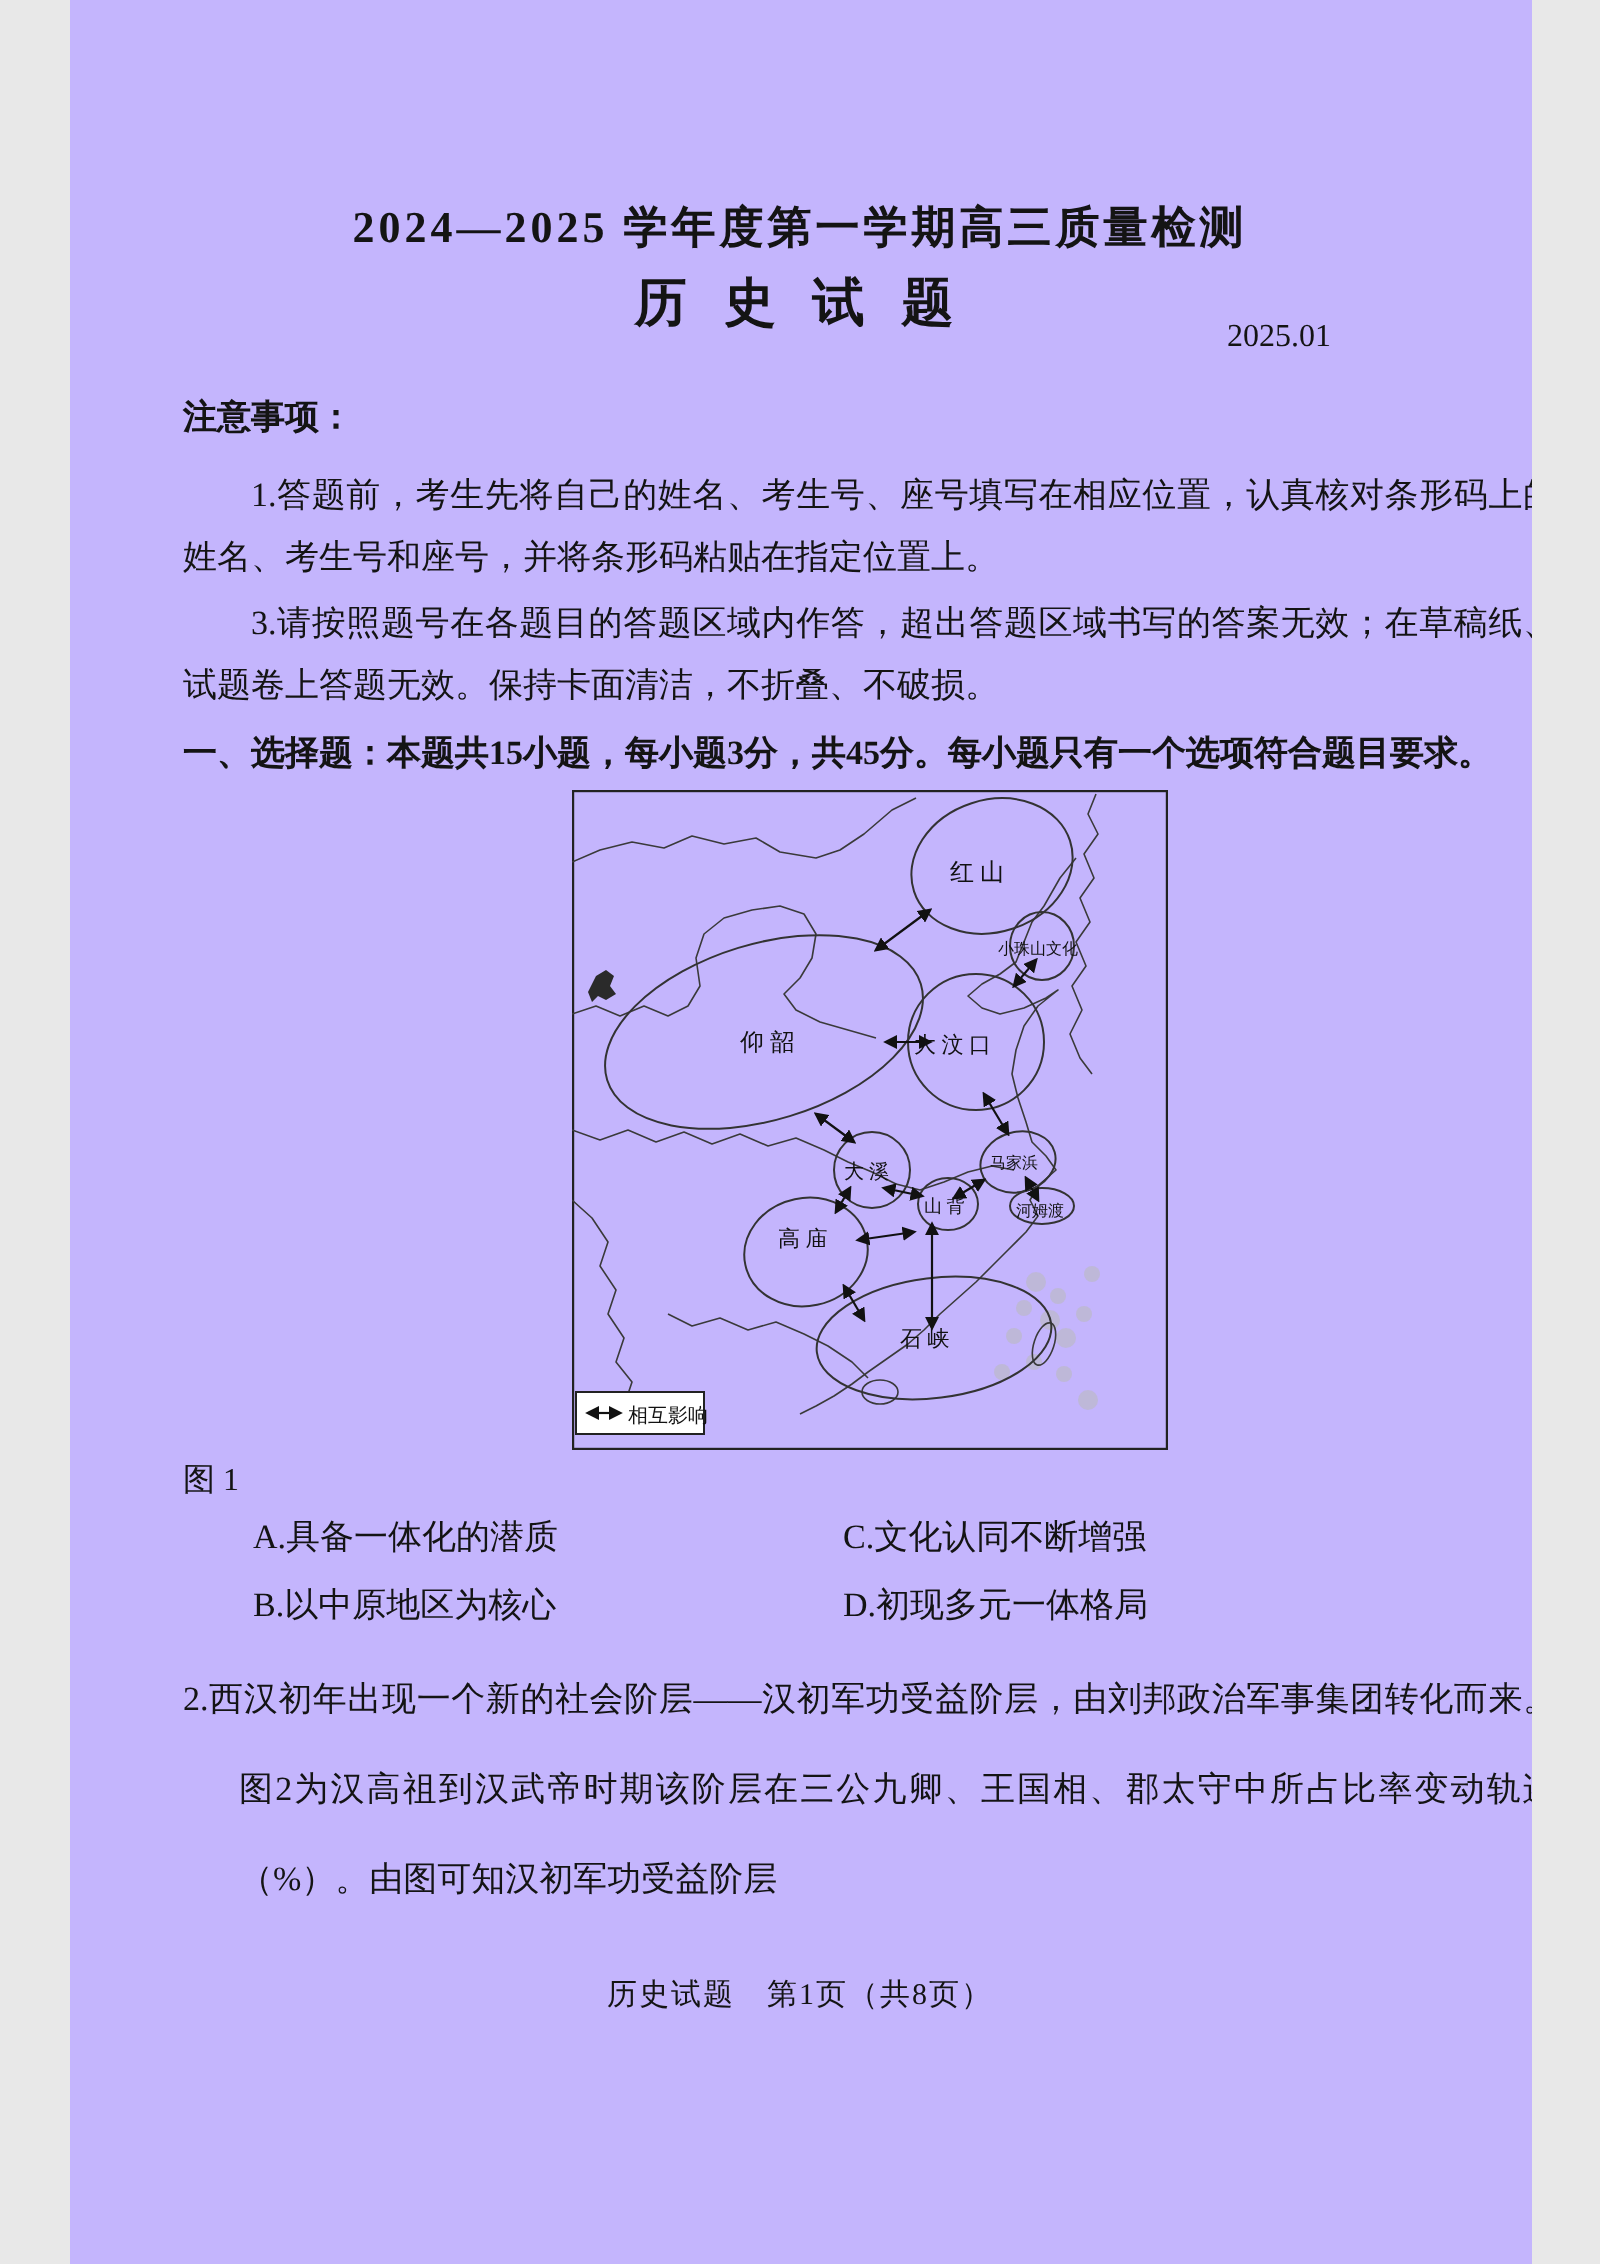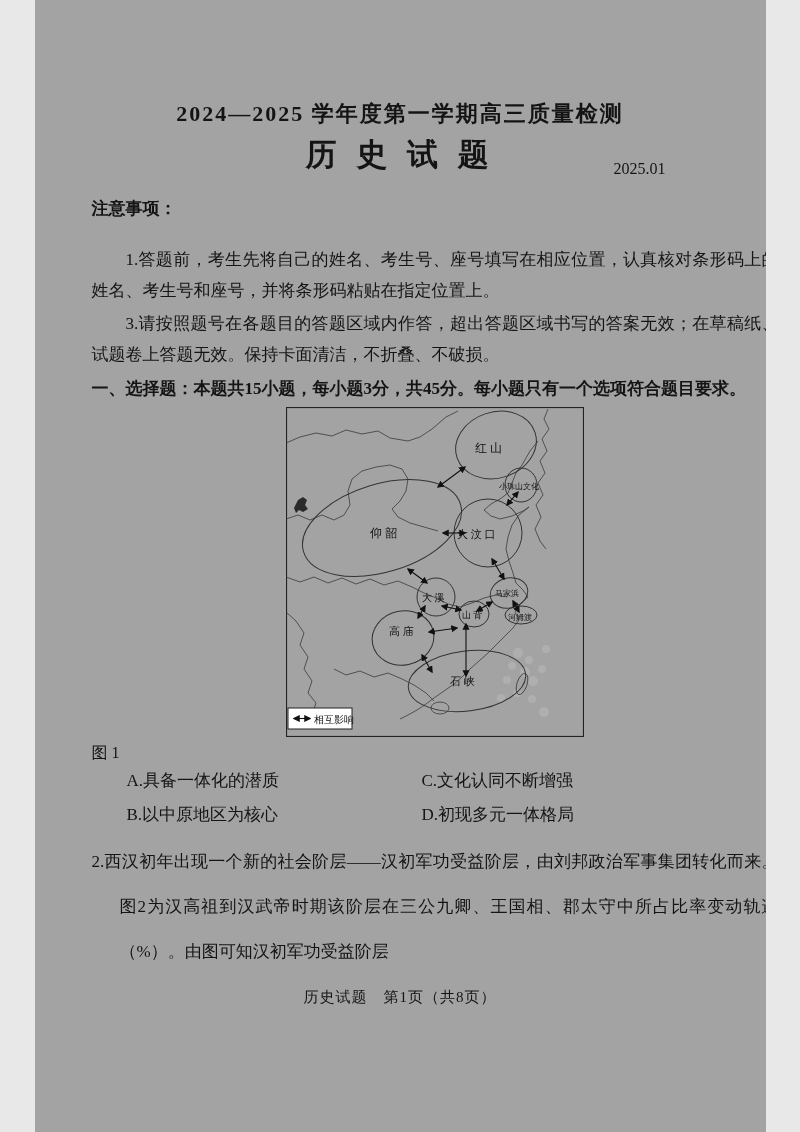--- a/index.html
+++ b/index.html
@@ -1,36 +1,36 @@
 <!DOCTYPE html>
 <html><head>
 <meta charset="utf-8">
 <style>
   * { margin:0; padding:0; box-sizing:border-box; }
   html,body { background:#e8e8e8; }
   .page {
     position:relative; width:731px; height:1132px; margin:0 auto;
-    background:#a3a3a3; color:#141414;
+    background:#c4b5fd; color:#141414;
     font-family:"Liberation Serif","DejaVu Serif",serif;
     overflow:hidden;
   }
   .exam-session {
     position:absolute; top:99px; left:0; right:0;
     text-align:center; font-size:22px; font-weight:bold; letter-spacing:2px;
   }
   .subject-title {
     position:absolute; top:134px; left:0; right:0;
-    text-align:center; font-size:31px; font-weight:bold; letter-spacing:6px;
+    text-align:center; font-size:26px; font-weight:bold; letter-spacing:6px;
   }
   .exam-date { position:absolute; top:160px; right:100px; font-size:16px; }
   .content {
     position:absolute; top:193px; left:57px; width:687px;
     font-size:17px; line-height:31px; text-align:justify;
   }
-  .notice-heading { font-weight:bold; margin-bottom:20px; font-size:17px; }
+  .notice-heading { font-weight:bold; margin-bottom:8px; font-size:17px; }
   .para { text-indent:2em; margin-bottom:2px; }
   .section-heading { font-weight:bold; margin-top:3px; }
   .q1-stem { margin-top:2px; }
   .figure { width:298px; margin:3px auto 0; }
   .figure svg { display:block; }
   .figure-caption { font-size:16px; margin-top:5px; line-height:22px; }
   .options {
     display:grid; grid-template-columns:295px auto;
     padding-left:35px; line-height:34px; margin-top:0;
   }

